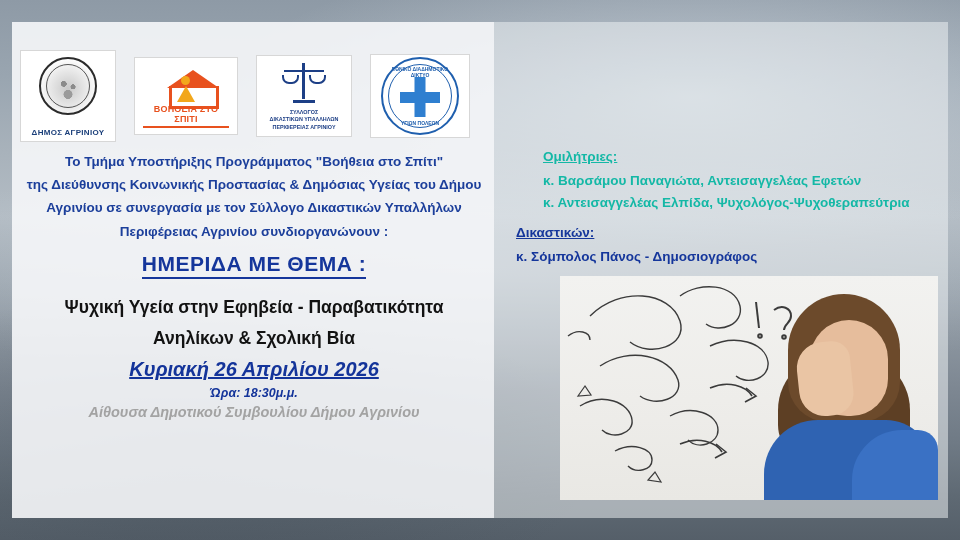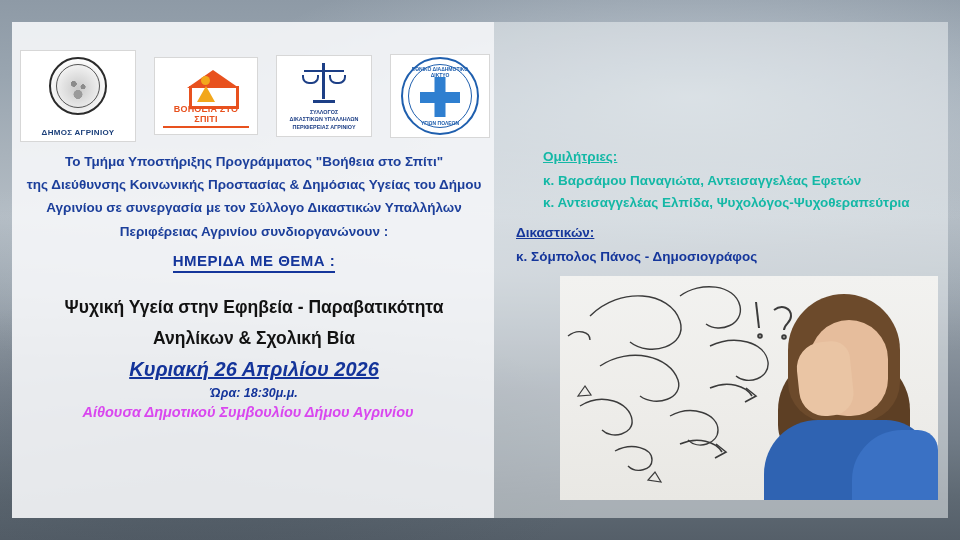--- a/index.html
+++ b/index.html
@@ -70,21 +70,21 @@
     padding-left: 6px;
     box-sizing: border-box;
   }
   .logo {
     background: #ffffff;
     border: 1px solid #d7d7d7;
     box-sizing: border-box;
     position: relative;
     flex: none;
   }
-  .logo-1 { width: 116px; height: 92px; }
+  .logo-1 { width: 96px; height: 92px; }
   .logo-2 { width: 104px; height: 78px; }
   .logo-3 { width: 96px; height: 82px; }
   .logo-4 { width: 100px; height: 84px; }
 
   .logo-label {
     position: absolute;
     bottom: 4px;
     left: 0;
     right: 0;
     text-align: center;
@@ -259,21 +259,21 @@
 
   .imerida {
     position: absolute;
     left: 20px;
     top: 252px;
     width: 468px;
     text-align: center;
   }
   .imerida span {
     color: #15369b;
-    font-size: 15px;
+    font-size: 21px;
     font-weight: bold;
     border-bottom: 2px solid #15369b;
     padding-bottom: 2px;
     letter-spacing: .5px;
   }
 
   .topic {
     position: absolute;
     left: 20px;
     top: 292px;
@@ -303,25 +303,25 @@
     top: 386px;
     width: 468px;
     text-align: center;
     color: #14349a;
     font-size: 12.5px;
     font-weight: bold;
     font-style: italic;
   }
   .venue {
     position: absolute;
-    left: 14px;
+    left: 20px;
     top: 404px;
     width: 468px;
     text-align: center;
-    color: #d946ef;
+    color: #a3a3a3;
     font-size: 14.5px;
     font-weight: bold;
     font-style: italic;
   }
 
   
   .speakers {
     position: absolute;
     left: 543px;
     top: 146px;

